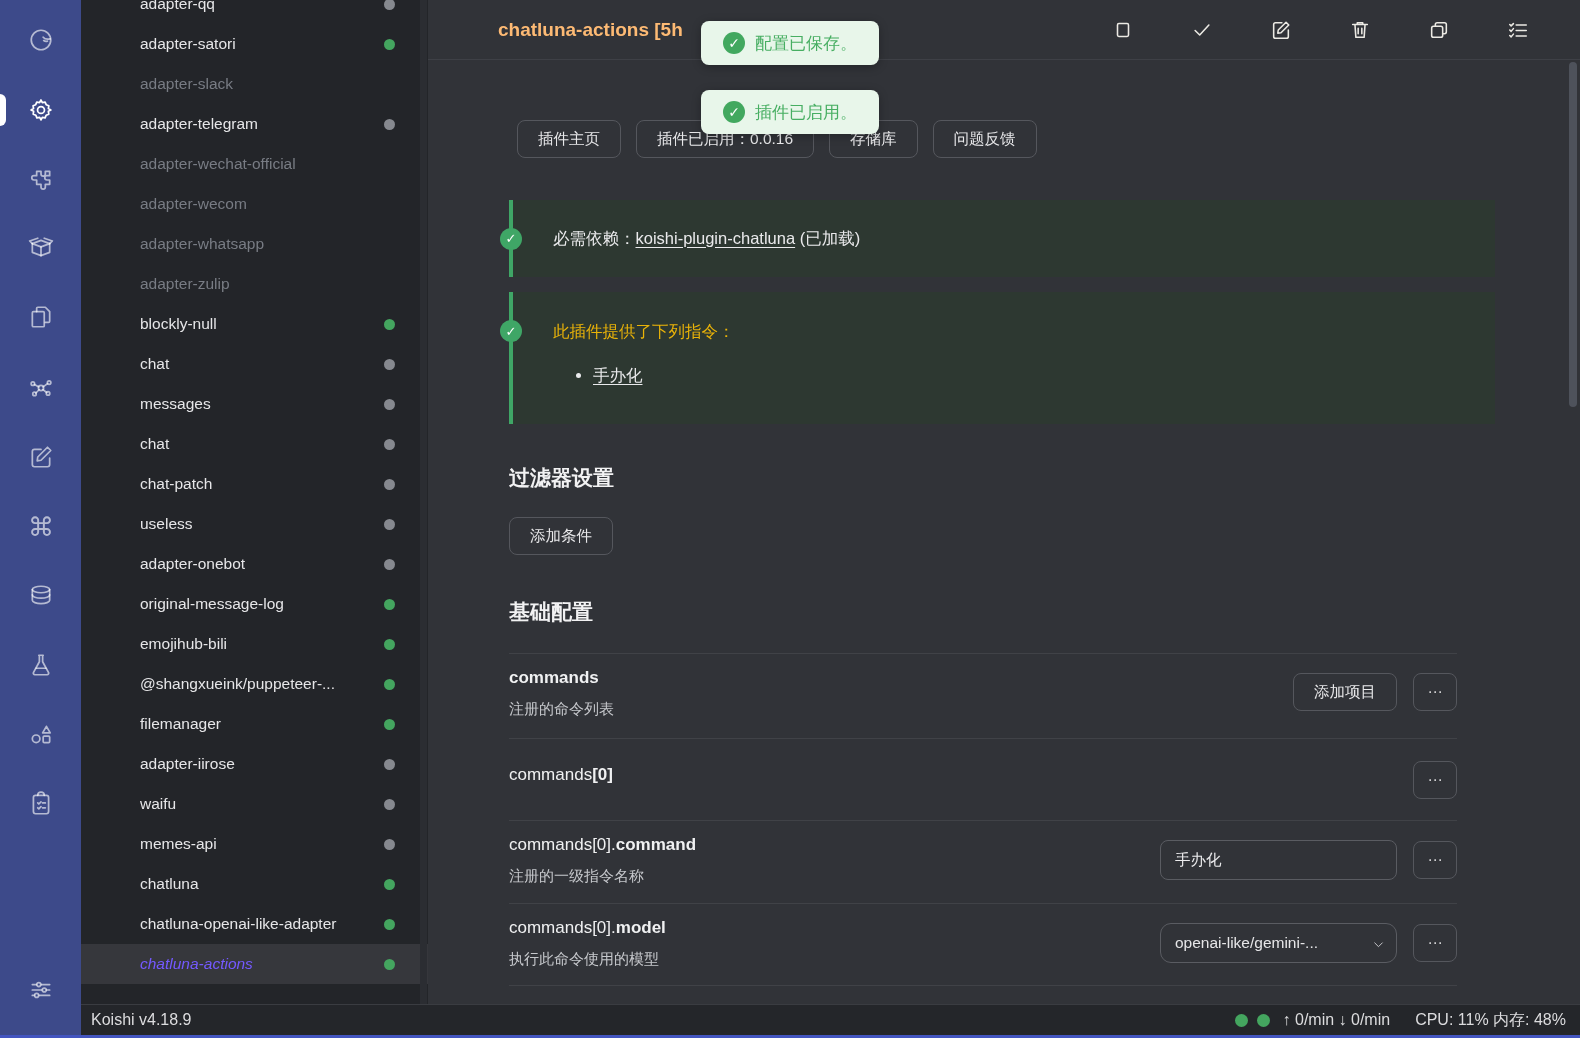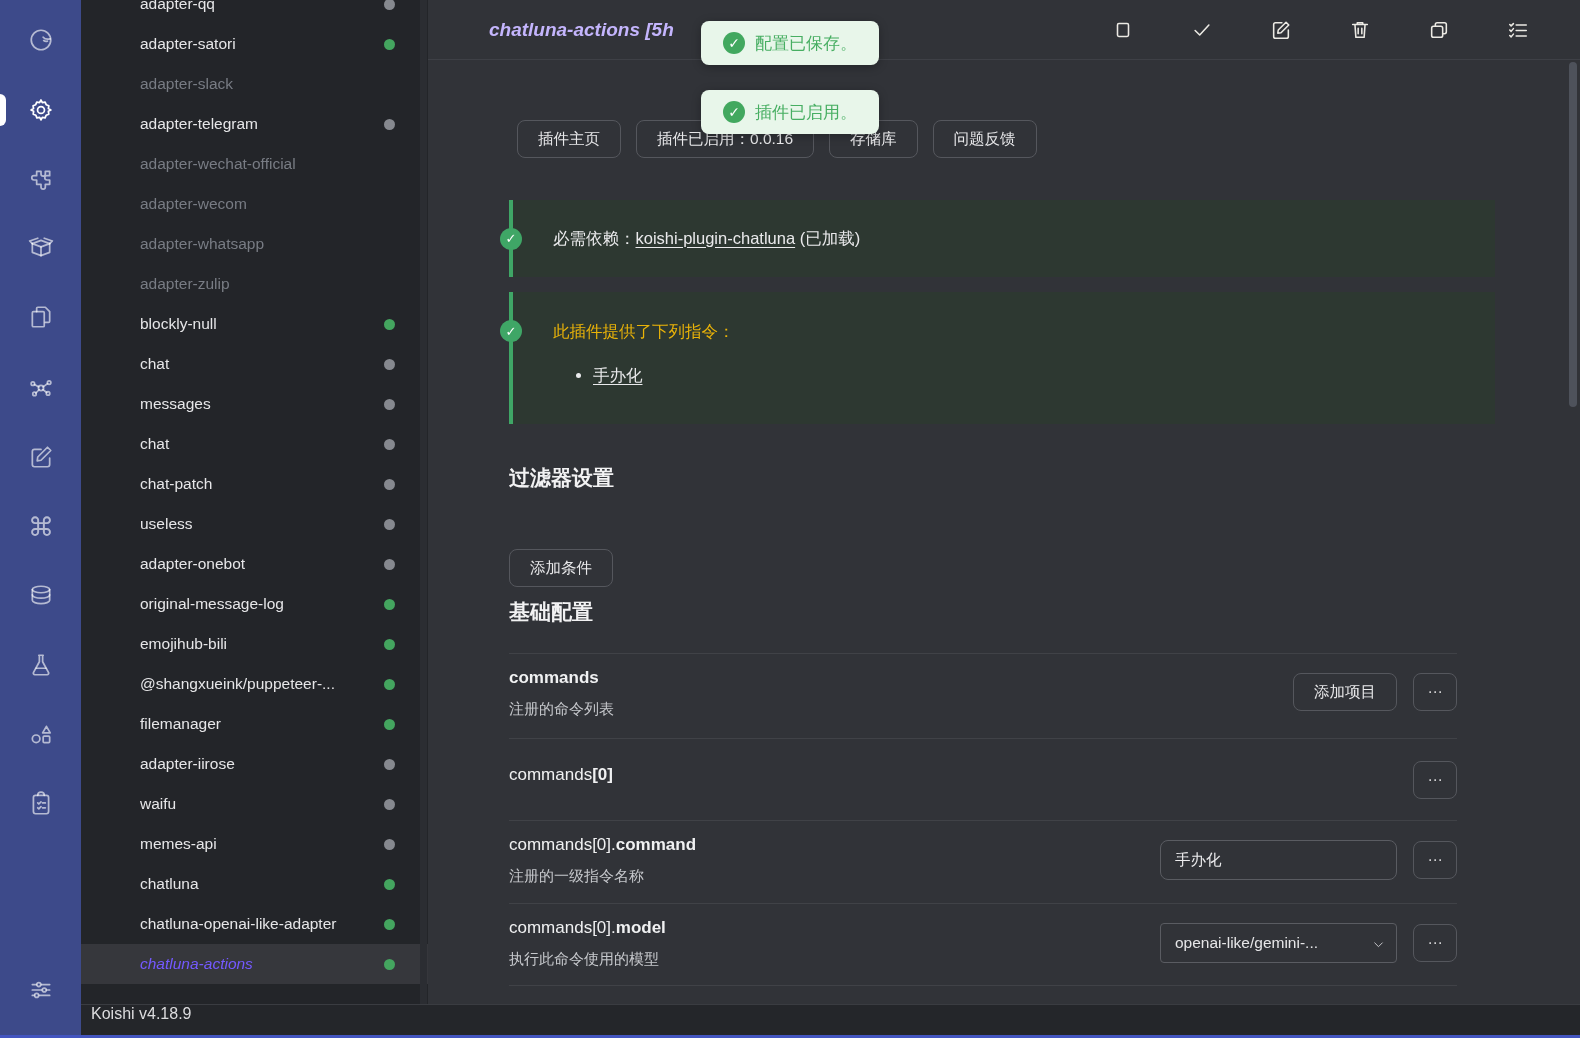--- a/index.html
+++ b/index.html
@@ -26,32 +26,32 @@
   .side-item { position:relative; height:40px; display:flex; align-items:center; padding-left:59px;
     font-size:15.5px; color:#e6e6e8; cursor:pointer; }
   .side-item.dim { color:#787c84; }
   .side-item.active { background:#36373c; color:#7459ff;font-style:italic; }
   .side-dot { position:absolute; right:33px; top:50%; margin-top:-5.5px; width:11px; height:11px;
     border-radius:50%; }
   .side-dot.green { background:#44a55f; }
   .side-dot.gray  { background:#86898f; }
   
   .footer { position:absolute; left:81px; top:1004px; width:1499px; height:31px; background:#24262a;
-    border-top:1px solid #3a3c41; display:flex; font-size:16px; color:#dcdcde; z-index:20; }
+    border-top:1px solid #3a3c41; display:flex; align-items:center; font-size:16px; color:#dcdcde; z-index:20; }
   .footer-left { padding-left:10px; }
   .footer-right { margin-left:auto; display:flex; align-items:center; gap:9px; padding-right:14px; }
   .foot-dot { width:13px; height:13px; border-radius:50%; background:#44a55f; display:inline-block; }
   .foot-net { margin-left:4px; }
   .foot-sys { margin-left:16px; }
   .bottom-strip { position:absolute; left:0; bottom:0; width:1580px; height:3px; background:#4355c0; z-index:40; }
   
   .main { position:absolute; left:428px; top:0; width:1152px; height:1004px; background:#313338; }
   .main-header { position:absolute; left:0; top:0; width:1152px; height:60px;
     border-bottom:1px solid #3e4046; display:flex; align-items:center; }
-  .page-title { position:absolute; left:61px; font-size:19px; font-weight:bold; color:#c4b5fd; white-space:nowrap;font-style:italic; }
+  .page-title { position:absolute; left:70px; font-size:19px; font-weight:bold; color:#fdba74; white-space:nowrap; }
   .header-icons { position:absolute; right:51px; display:flex; gap:57px; align-items:center; }
   .h-icon { width:22px; height:22px; color:#eceae4; cursor:pointer; display:flex; align-items:center; justify-content:center; }
   .h-icon svg { width:22px; height:22px; stroke:currentColor; fill:none; stroke-width:1.7;
     stroke-linecap:round; stroke-linejoin:round; }
   
   .toast { position:absolute; left:50%; transform:translateX(-50%); height:44px; background:#e8f6ea;
     border-radius:8px; display:flex; align-items:center; gap:10px; padding:0 22px;
     color:#47ae62; font-size:17px; white-space:nowrap; box-shadow:0 2px 10px rgba(0,0,0,.28); z-index:60; }
   .toast-check { width:22px; height:22px; border-radius:50%; background:#42a85f; color:#fff;
     display:flex; align-items:center; justify-content:center; font-size:14px; font-weight:bold; }
@@ -69,36 +69,36 @@
   .alert-badge.at-top { top:39px; }
   .alert1 { top:200px; height:77px; display:flex; align-items:center; }
   .alert1-text { padding-left:44px; font-size:16.5px; color:#eaeaec; }
   .alert-link { color:#eaeaec; text-decoration:underline; text-underline-offset:3px; cursor:pointer; }
   .alert2 { top:292px; height:132px; }
   .alert2-title { padding:29px 0 0 44px; font-size:16.5px; color:#eab308; }
   .alert2-list { margin:22px 0 0 84px; font-size:16.5px; color:#eaeaec; }
   .alert2-list li { margin:0; }
   
   .section-h { position:absolute; left:81px; font-size:21px; font-weight:bold; color:#f2f2f3; }
-  .add-cond-btn { position:absolute; left:81px; top:517px;margin-top:32px; }
+  .add-cond-btn { position:absolute; left:81px; top:517px; }
   
   .config { position:absolute; left:81px; top:653px; width:948px; }
   .crow { position:relative; border-top:1px solid #404247; }
   .crow:last-child { border-bottom:1px solid #404247; }
   .crow-h85 { height:85px; } .crow-h82 { height:82px; } .crow-h83 { height:83px; }
   .crow-title { position:absolute; left:0; top:14px; font-size:17px; color:#f0f1f2; }
   .crow-title .b { font-weight:bold; }
   .crow-title.center { top:26px; }
   .crow-desc { position:absolute; left:0; top:46px; font-size:15px; color:#c6c8cc; }
   .crow-controls { position:absolute; right:0; top:19px; display:flex; gap:16px; align-items:center; }
   .crow-controls.center { top:22px; }
   .more-btn { width:44px; padding:0; text-align:center; color:#d2d2d4; font-size:15px; }
   .cfg-input { width:237px; height:40px; border:1px solid #5a5c62; border-radius:8px; background:transparent;
     color:#ececee; font-size:15.5px; padding:0 14px; font-family:inherit; }
-  .cfg-select { width:237px; height:40px; border:1px solid #5a5c62; border-radius:4px; background:transparent;
+  .cfg-select { width:237px; height:40px; border:1px solid #5a5c62; border-radius:11px; background:transparent;
     color:#e6e6e8; font-size:15.5px; padding:0 34px 0 14px; position:relative; display:flex;
     align-items:center; cursor:pointer; white-space:nowrap; overflow:hidden; }
   .select-chevron { position:absolute; right:11px; top:13px; width:13px; height:13px; color:#c9c9cc; }
   .select-chevron svg { width:13px; height:13px; stroke:currentColor; fill:none; stroke-width:1.8;
     stroke-linecap:round; stroke-linejoin:round; }
   
   .main-scroll { position:absolute; right:3px; top:62px; width:8px; height:345px; border-radius:4px;
     background:#4e525b; z-index:5; }
 </style>
 </head>
@@ -321,20 +321,26 @@
   <li class="side-item active">
     <span>chatluna-actions</span>
     <span class="side-dot green"></span>
   </li>
 </ul>
   <div class="side-gutter"></div>
 </div>
 
 <div class="footer">
   <span class="footer-left">Koishi v4.18.9</span>
+  <span class="footer-right">
+    <span class="foot-dot"></span>
+    <span class="foot-dot"></span>
+    <span class="foot-net">↑ 0/min ↓ 0/min</span>
+    <span class="foot-sys">CPU: 11% 内存: 48%</span>
+  </span>
 </div>
 <div class="bottom-strip"></div>
 
 <div class="main">
 
   <div class="main-header">
     <span class="page-title">chatluna-actions [5h</span>
     <span class="header-icons">
       <span class="h-icon">
         <svg viewBox="0 0 24 24">

